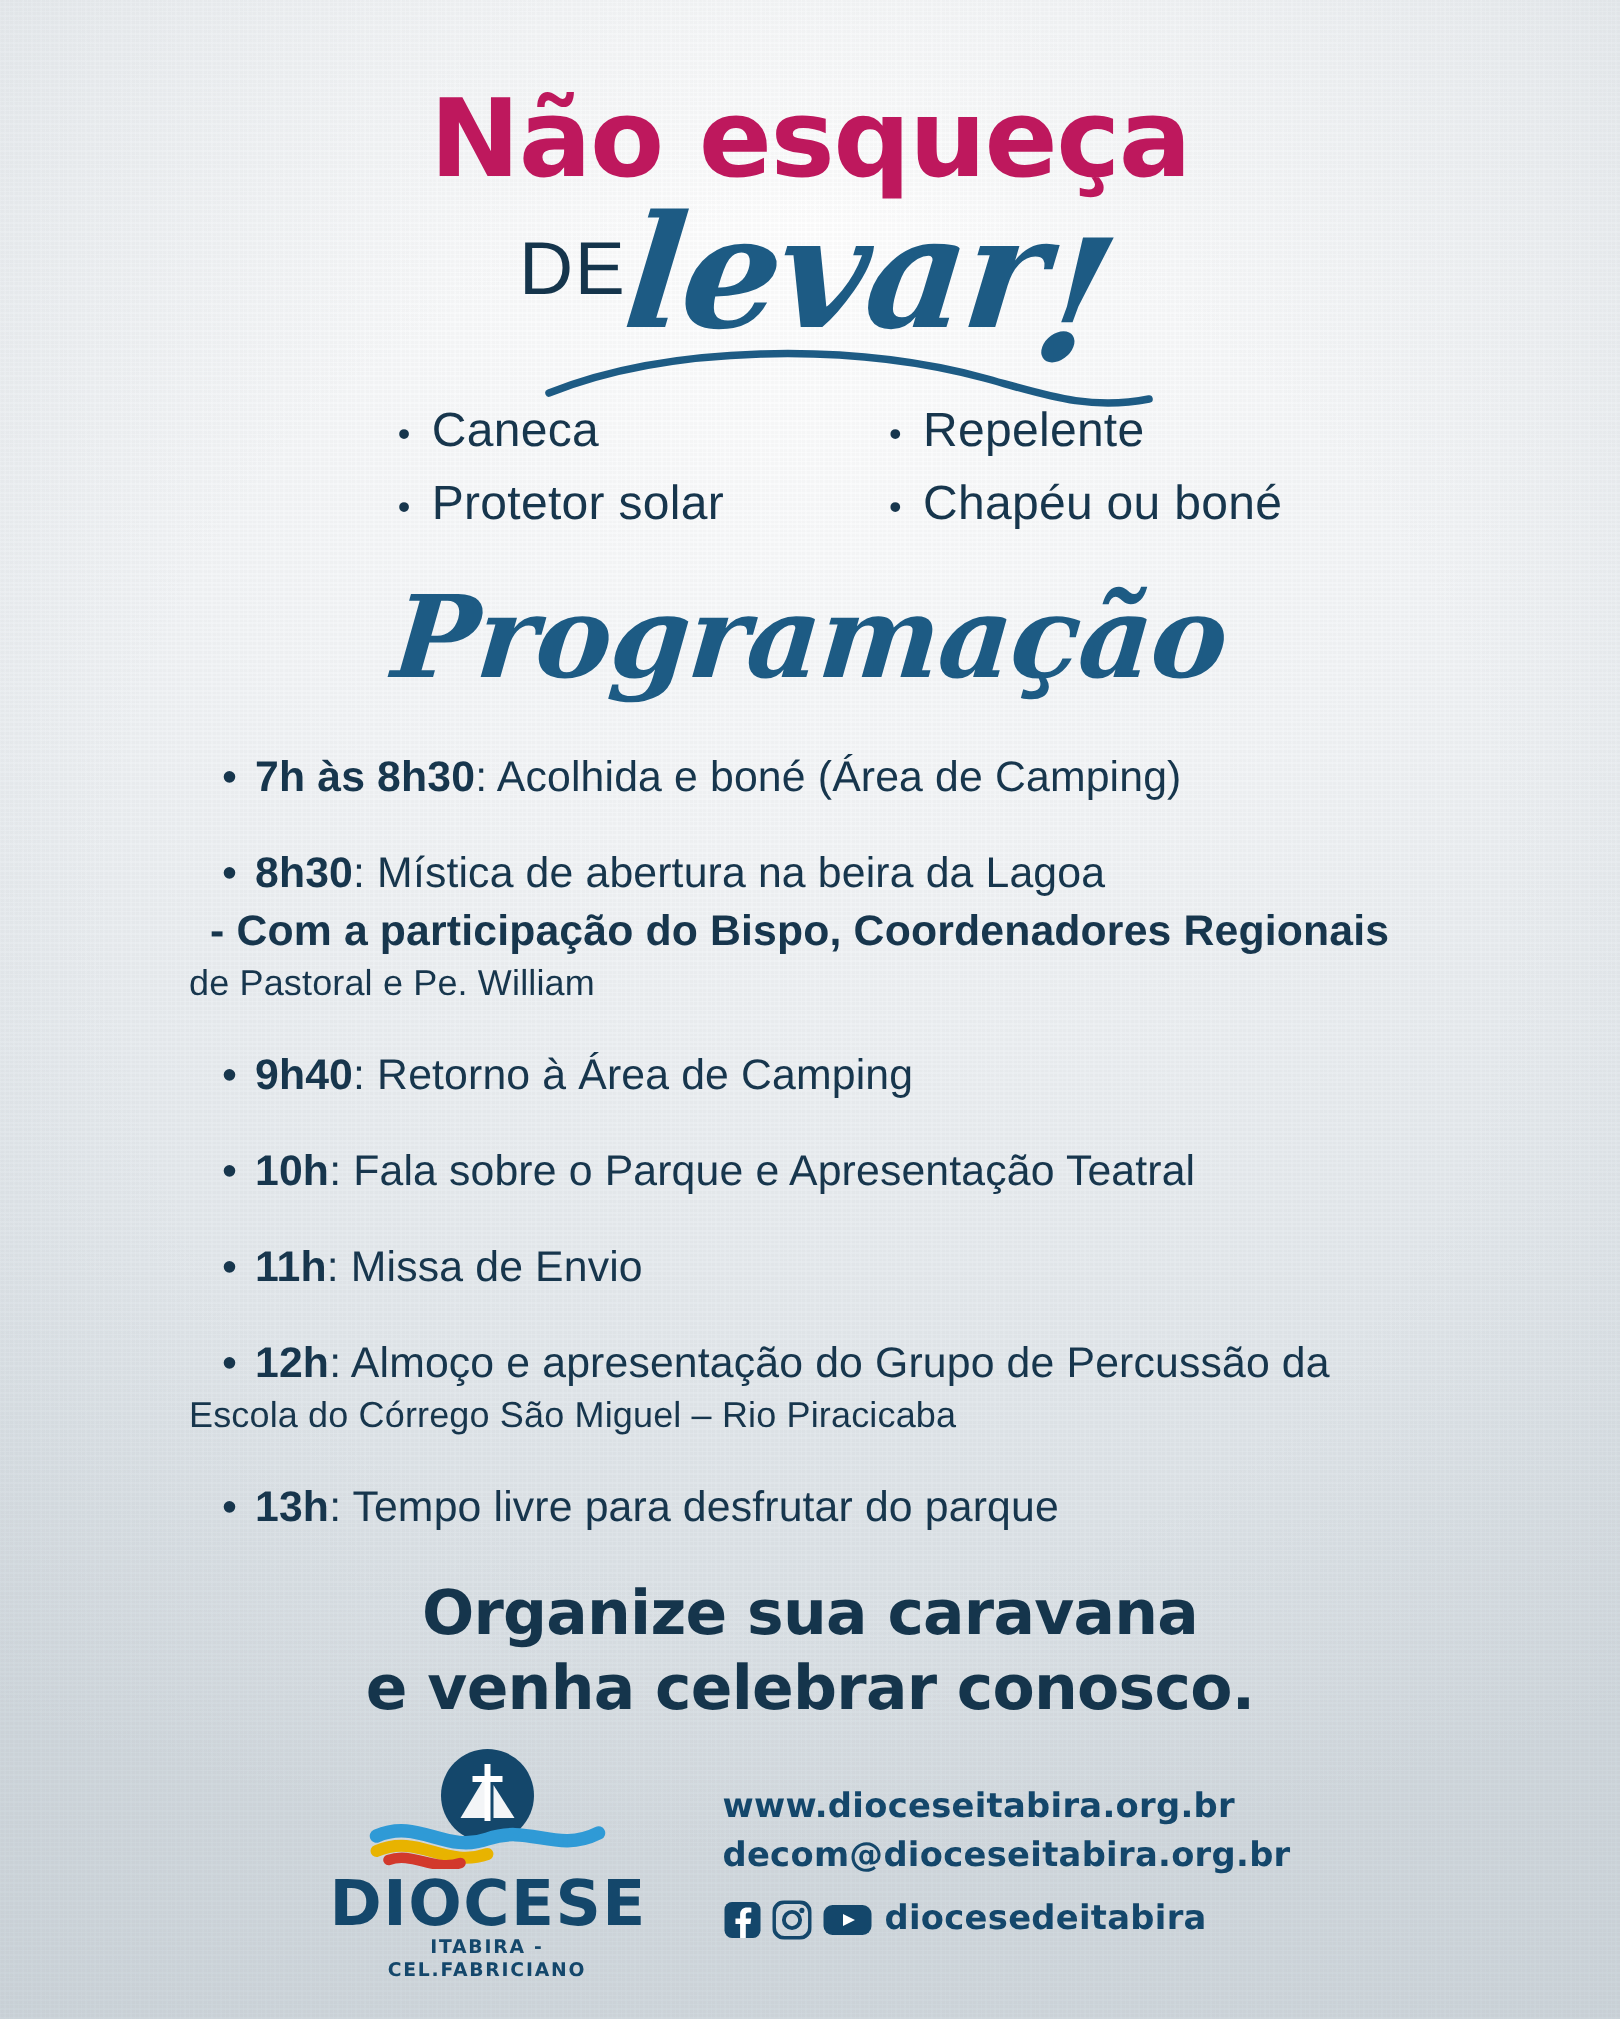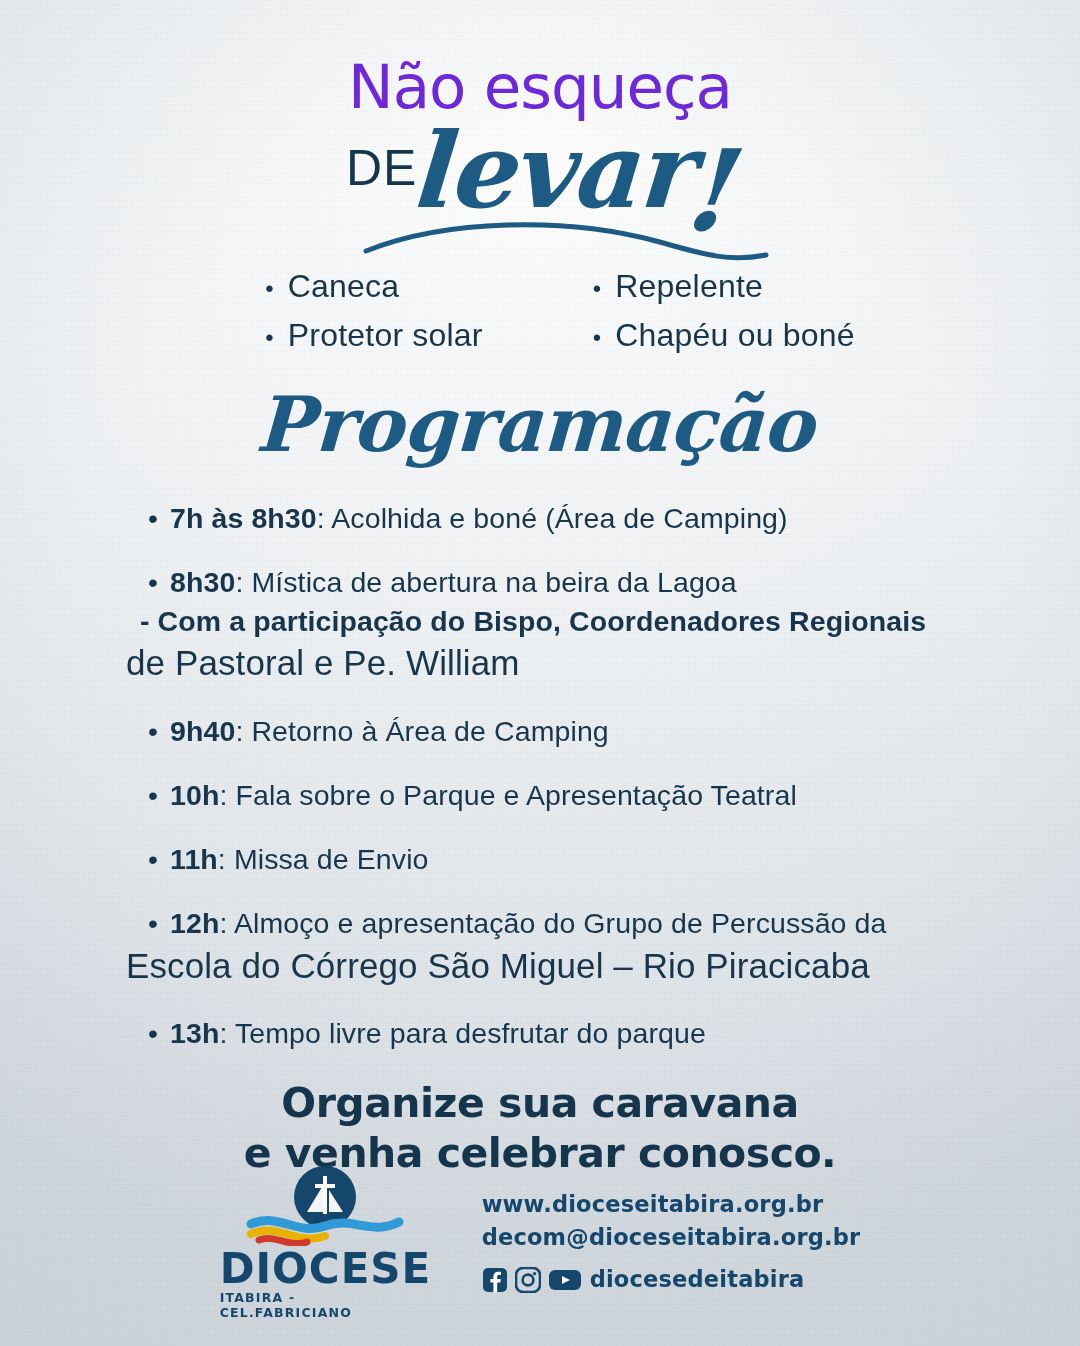--- a/index.html
+++ b/index.html
@@ -47,24 +47,24 @@
   
   .header {
     padding-top: 56px;
     text-align: center;
     position: relative;
     height: 240px;
   }
 
   .title-line1 {
     font-family: "DejaVu Sans", sans-serif;
-    font-weight: normal;
-    font-size: 61px;
+    font-weight: bold;
+    font-size: 72px;
     letter-spacing: -1px;
-    color: #6d28d9;
+    color: #be185d;
     line-height: 1;
   }
 
   .title-row2 {
     position: relative;
     height: 130px;
     margin-top: -2px;
     margin-left: 26px;
   }
 
@@ -173,21 +173,21 @@
     display: block;
     margin-left: -8px;
     margin-top: 2px;
     font-size: 28.5px;
     line-height: 1.3;
     font-weight: bold;
   }
   .sched-cont {
     display: block;
     margin-left: -22px;
-    font-size: 35px;
+    font-size: 24px;
     line-height: 1.3;
   }
 
   
   .cta {
     text-align: center;
     margin-top: 16px;
     font-family: "DejaVu Sans", sans-serif;
     font-weight: bold;
     font-size: 41px;
@@ -203,20 +203,21 @@
     right: 0;
     bottom: 26px;
     display: flex;
     align-items: center;
     justify-content: center;
     gap: 52px;
   }
 
   .logo {
     width: 210px;
+    text-align: center;
     position: relative;
   }
   .logo-mark { display: block; margin: 0 auto; }
   .logo-word {
     font-family: "DejaVu Sans", sans-serif;
     font-weight: bold;
     font-size: 42px;
     letter-spacing: 1px;
     color: #14476b;
     line-height: 1;

